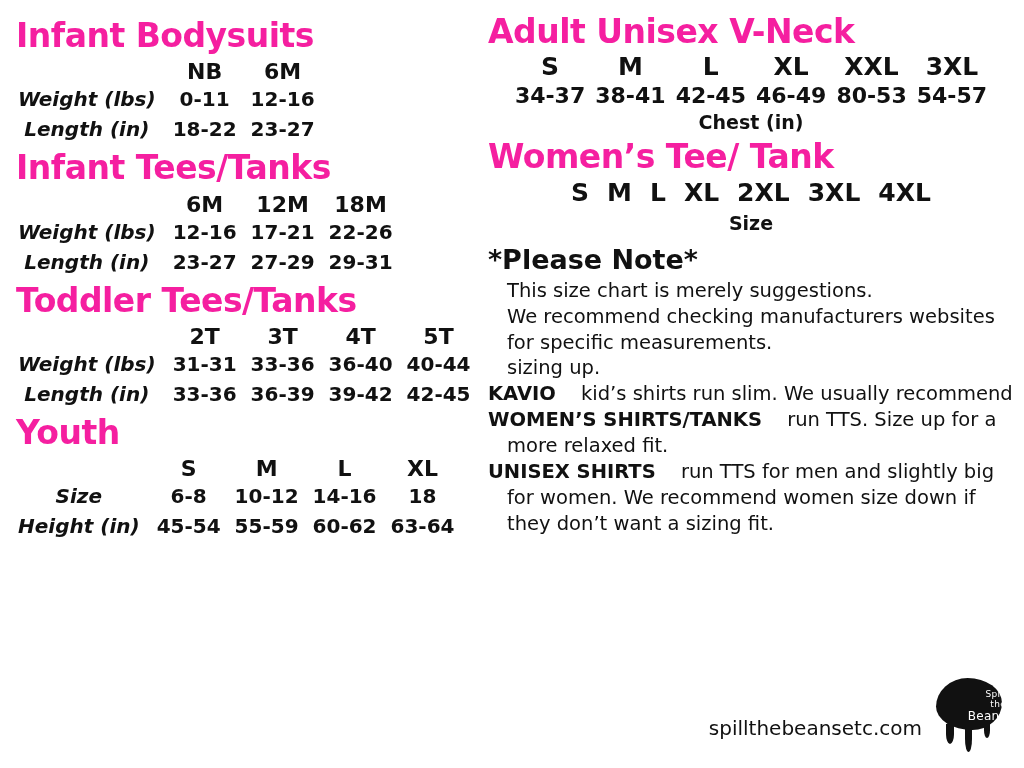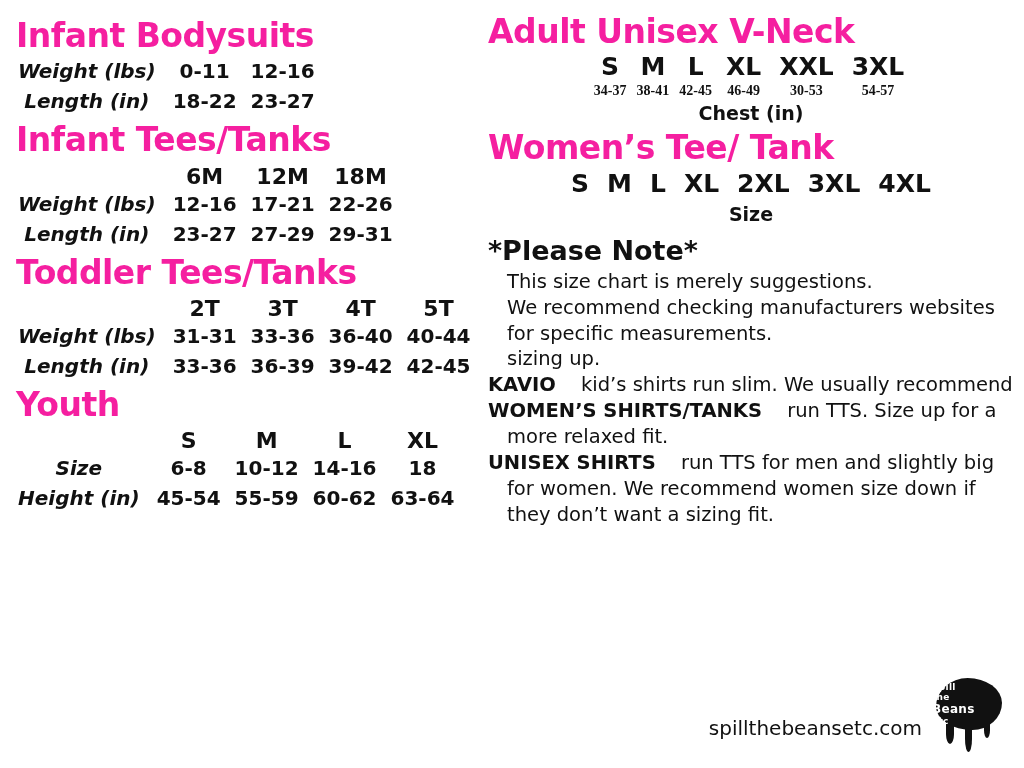--- a/index.html
+++ b/index.html
@@ -82,26 +82,25 @@
     color: #111;
   }
   table.rsizes th {
     font-size: 25px;
     font-weight: bold;
     padding: 0 9px 2px 9px;
     text-align: center;
     white-space: nowrap;
   }
   table.rsizes td {
-    font-size: 14px;
+    font-size: 22px;
     font-weight: bold;
     padding: 0 5px 0 5px;
     text-align: center;
     white-space: nowrap;
-    font-family: Liberation Serif, serif;
   }
   .caption {
     font-size: 19px;
     font-weight: bold;
     margin-top: 3px;
     text-align: center;
   }
 
   .note-title {
     font-size: 27px;
@@ -154,42 +153,47 @@
   .logo .drip1, .logo .drip2, .logo .drip3 {
     position: absolute;
     background: #111;
     border-radius: 0 0 50% 50%;
   }
   .logo .drip1 { left: 14px; top: 48px; width: 8px; height: 20px; }
   .logo .drip2 { left: 33px; top: 50px; width: 7px; height: 26px; }
   .logo .drip3 { left: 52px; top: 47px; width: 6px; height: 15px; }
   .logo .txt {
     position: absolute;
-    left: 0; top: 6px;
+    left: 0; top: 13px;
     width: 74px;
-    text-align: left;
+    text-align: right;
     color: #fff;
     font-size: 9px;
-    font-weight: bold;
+    font-weight: normal;
     line-height: 1.15;
     letter-spacing: 0.3px;
   }
   .logo .txt .big { font-size: 12px; }
 </style>
 </head>
 <body>
 
 <div class="page">
 
   <div class="col col-left">
 
     <div class="section">
       <div class="heading">Infant Bodysuits</div>
       <table class="sizes">
         <tbody>
+            <tr>
+          <th></th>
+          <th>NB</th>
+          <th>6M</th>
+        </tr>
         <tr>
           <td class="rowlabel">Weight (lbs)</td>
           <td>0-11</td>
           <td>12-16</td>
         </tr>
         <tr>
           <td class="rowlabel">Length (in)</td>
           <td>18-22</td>
           <td>23-27</td>
         </tr>
@@ -296,21 +300,21 @@
             <th>L</th>
             <th>XL</th>
             <th>XXL</th>
             <th>3XL</th>
           </tr>
           <tr>
             <td>34-37</td>
             <td>38-41</td>
             <td>42-45</td>
             <td>46-49</td>
-            <td>30-53</td>
+            <td>80-53</td>
             <td>54-57</td>
           </tr>
         </tbody>
           </table>
         <div class="caption">Chest (in)</div>
       </div>
     </div>
 
     <div class="section">
       <div class="heading">Women’s Tee/ Tank</div>

